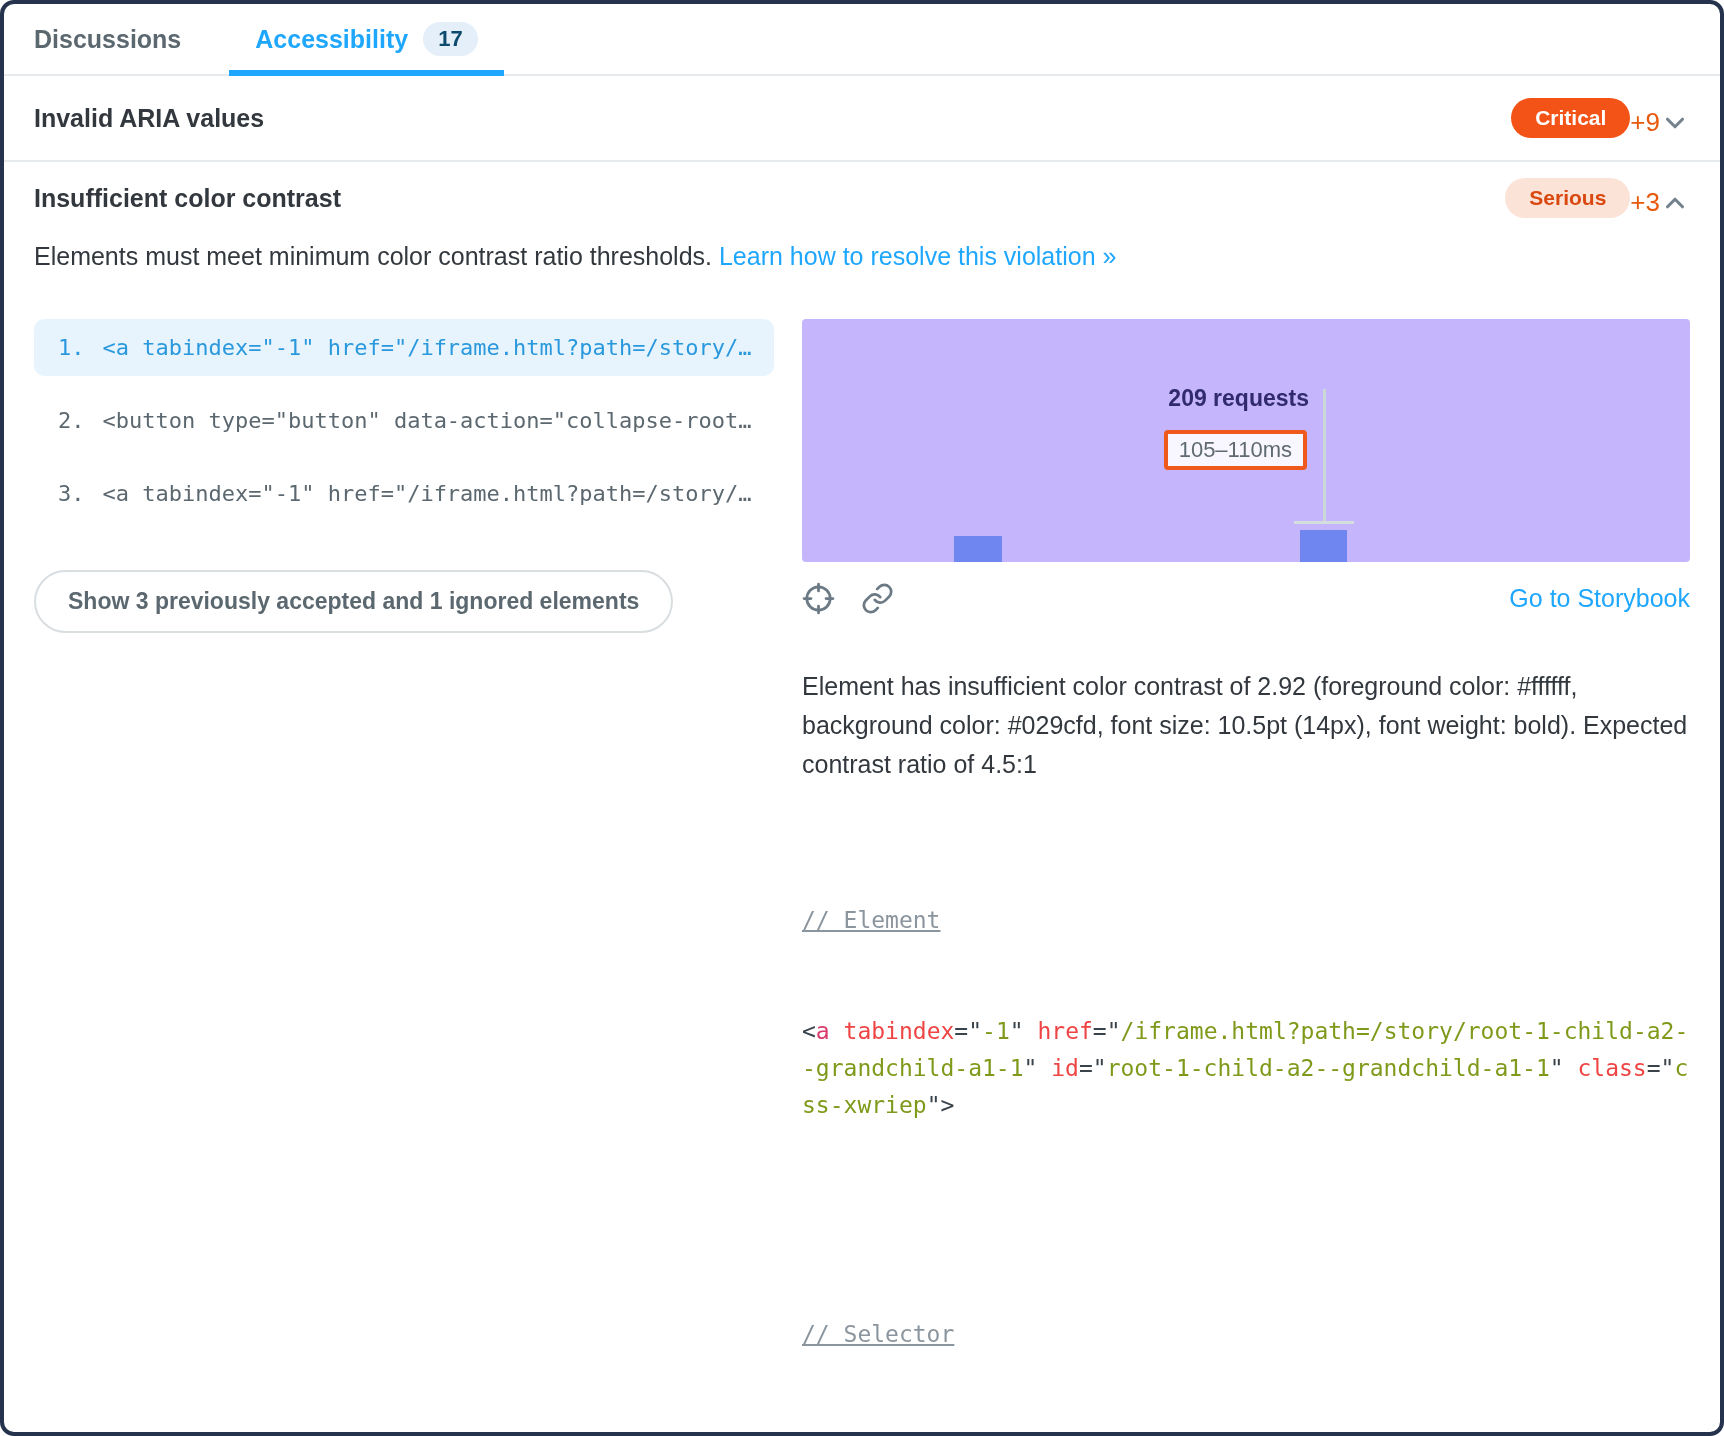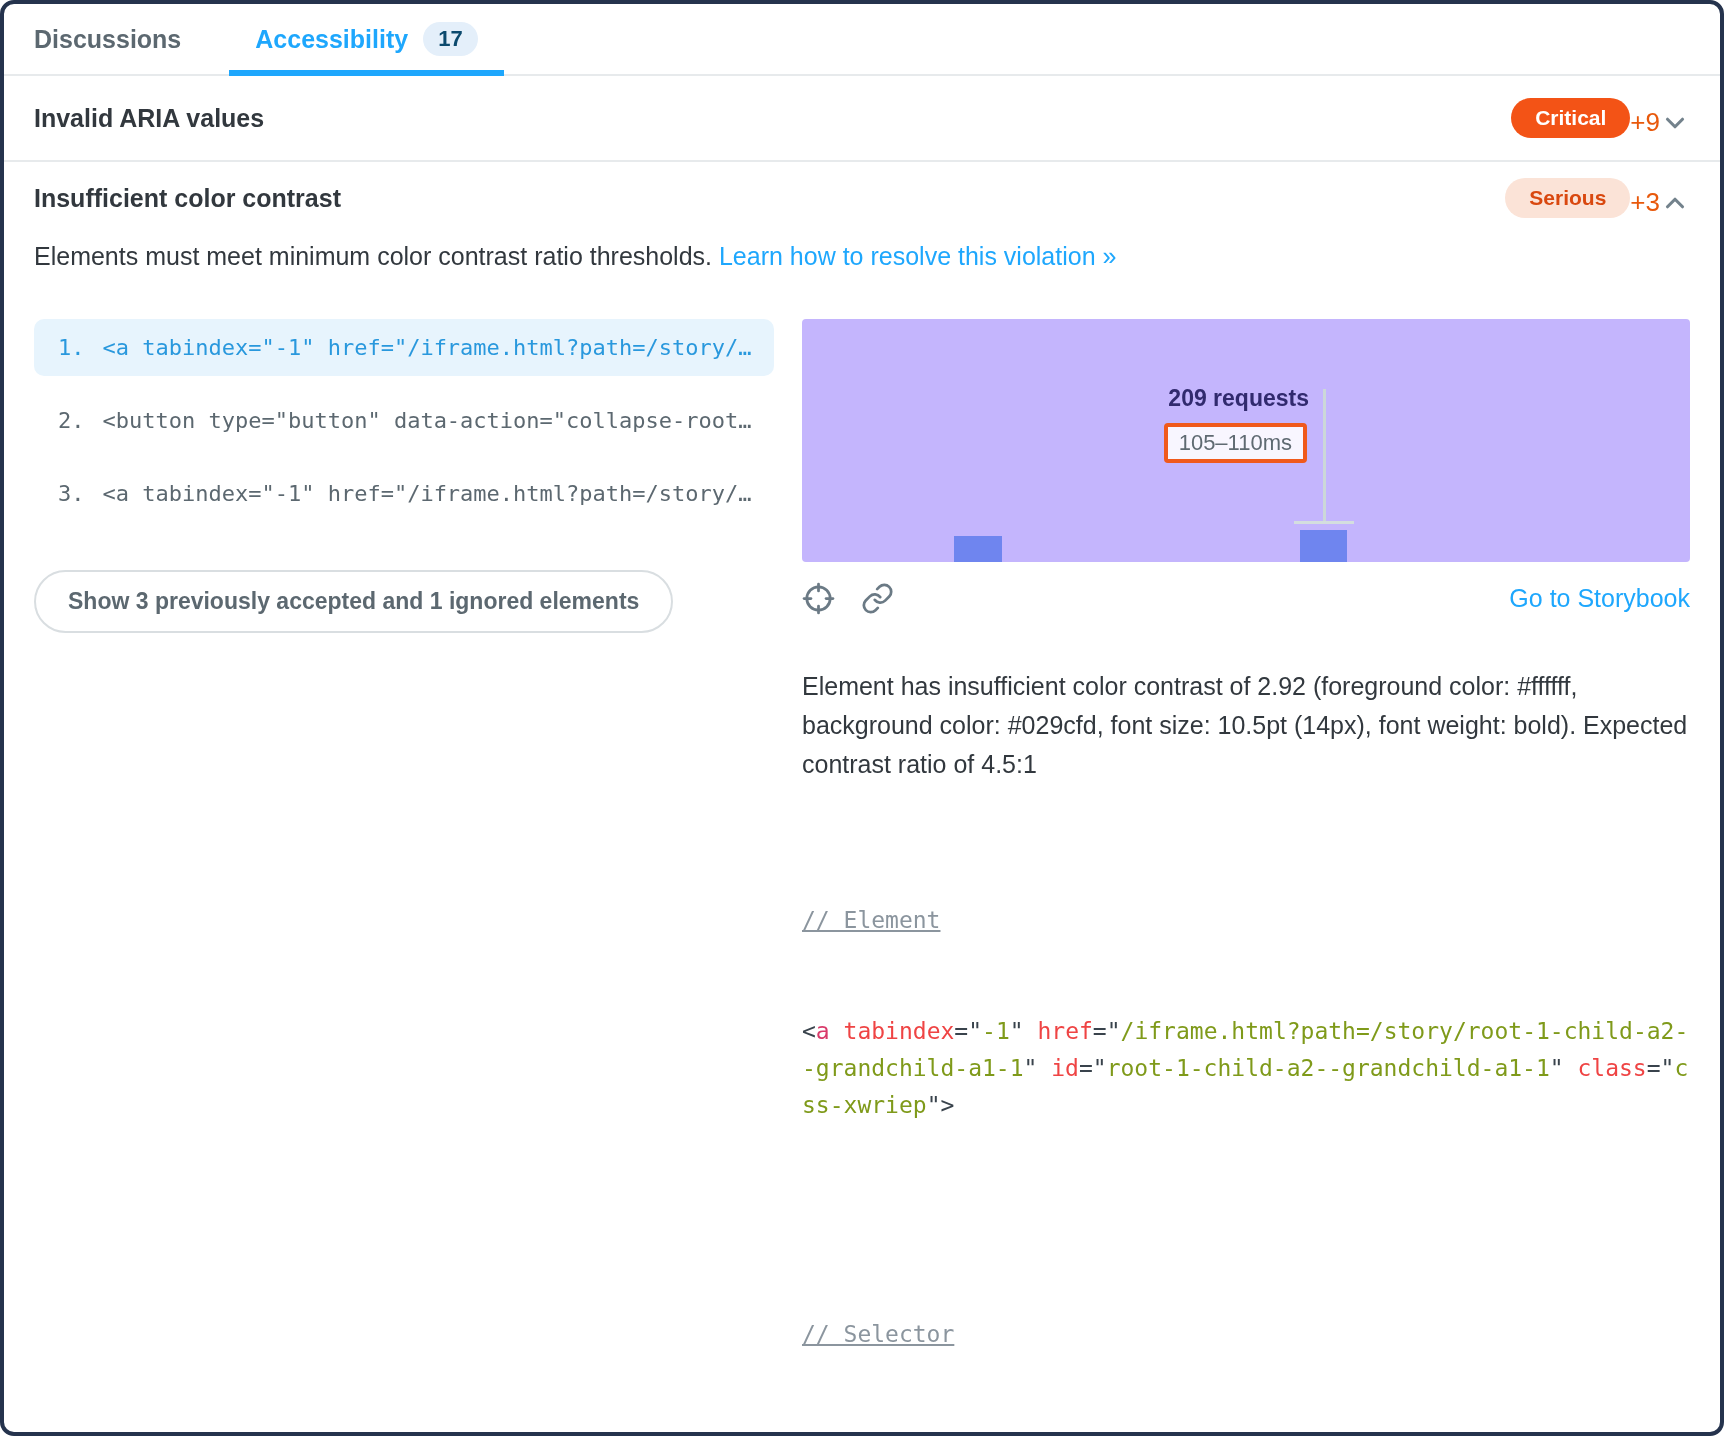--- a/index.html
+++ b/index.html
@@ -50,21 +50,21 @@
     padding: 16px 32px; cursor: pointer; }
 
   
   .preview { position: relative; height: 243px; background: #c4b5fd; border-radius: 4px; overflow: hidden; }
   .bar { position: absolute; bottom: 0; background: #6f85ef; }
   .bar-1 { left: 152px; width: 48px; height: 26px; }
   .bar-2 { left: 498px; width: 47px; height: 32px; }
   .vline { position: absolute; left: 521px; top: 70px; width: 3px; height: 134px; background: #ccd8d8; }
   .tick  { position: absolute; left: 492px; top: 202px; width: 60px; height: 3px; background: #d4dedf; }
   .tt-title { position: absolute; top: 66px; right: 381px; font-size: 23px; font-weight: 700; color: #312a6e; white-space: nowrap; }
-  .tt-value { position: absolute; top: 104px; right: 383px; font-size: 22px; color: #5f6a72;
+  .tt-value { position: absolute; top: 111px; right: 383px; font-size: 22px; color: #5f6a72;
     background: rgba(255,255,255,0.88); border: 4px solid #f0591c; border-radius: 4px; padding: 3px 11px; white-space: nowrap; }
 
   .preview-actions { display: flex; align-items: center; margin-top: 20px; gap: 26px; }
   .icon-btn { display: flex; cursor: pointer; }
   .actions-spacer { flex: 1; }
   .storybook-link { font-size: 25px; color: #1ea7fd; text-decoration: none; cursor: pointer; }
 
   .detail-text { font-size: 25px; line-height: 39px; color: #32383e; margin: 52px 0 0; }
 
   

